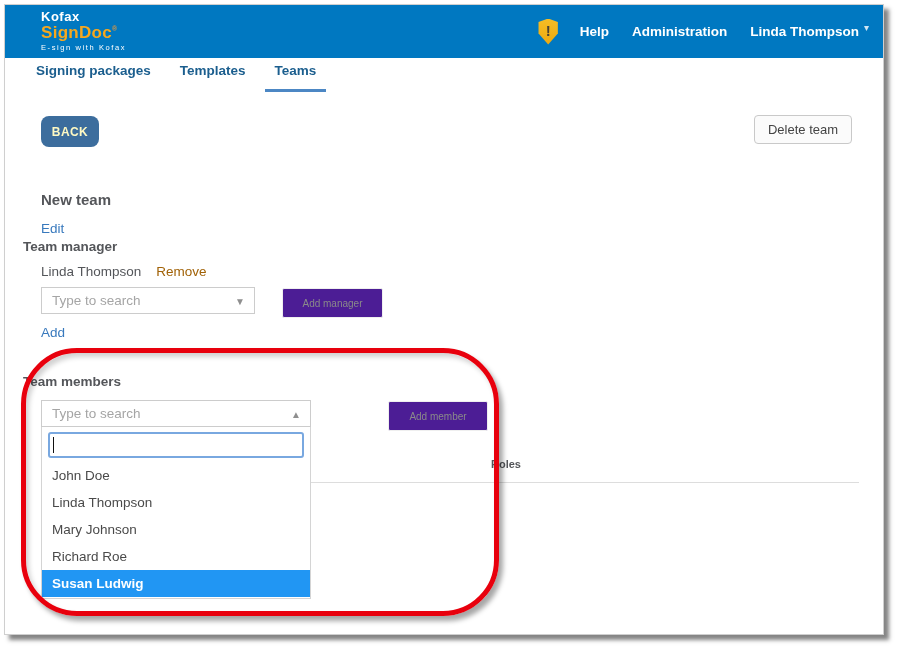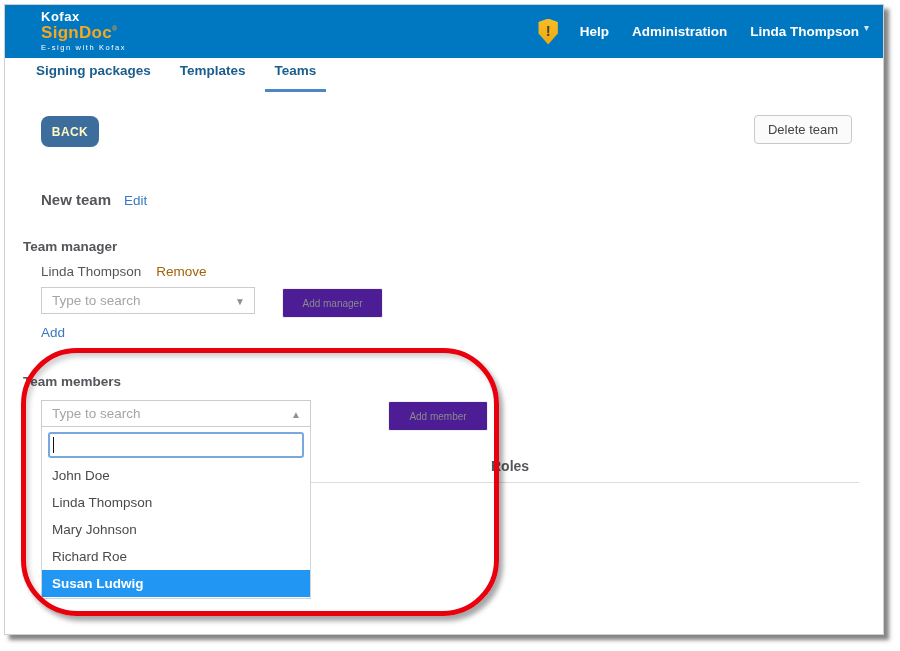--- a/index.html
+++ b/index.html
@@ -36,21 +36,21 @@
 
   
   .btn-back { position:absolute; left:36px; top:111px; width:58px; height:31px;
               background:#3C6D9D; border:none; border-radius:8px; color:#fef9c3;
               font-weight:bold; font-size:12px; letter-spacing:.4px; cursor:pointer;
               font-family:inherit; }
   .btn-delete { position:absolute; left:749px; top:110px; width:98px; height:29px;
                 background:#fbfbfb; border:1px solid #c9c9c9; border-radius:4px;
                 color:#444444; font-size:13px; cursor:pointer; font-family:inherit; }
 
-  .teamname-row { position:absolute; left:36px; top:186px; display:flex; align-items:baseline; gap:13px; }
+  .teamname-row { position:absolute; left:36px; top:186px; display:flex; align-items:baseline; gap:13px;flex-direction:column; }
   .teamname { font-size:15px; font-weight:bold; color:#54565A; }
   .link { color:#3879BD; font-size:13.5px; cursor:pointer; text-decoration:none; }
 
   .sec-title { position:absolute; left:18px; font-size:13.5px; font-weight:bold; color:#54565A; }
   .mgr-row { position:absolute; left:36px; top:259px; display:flex; gap:15px; align-items:baseline; }
   .mgr-name { font-size:13.5px; color:#54565A; }
   .disabled-link { color:#a16207; font-size:13.5px; }
 
   .combo { position:absolute; background:#ffffff; border:1px solid #cccccc; height:27px; }
   .combo input { position:absolute; left:0; top:0; width:100%; height:100%; border:none;
@@ -63,21 +63,21 @@
   .combo-mem { left:36px; top:395px; width:270px; }
 
   .btn-ghost { position:absolute; background:#4c1d95; border:1px solid #efefef; border-radius:2px;
                color:#8a8a8a; font-size:10px; cursor:pointer; font-family:inherit; }
   .btn-addmgr { left:277px; top:283px; width:101px; height:30px; }
   .btn-addmem { left:383px; top:396px; width:100px; height:30px; }
 
   .add-link { position:absolute; left:36px; top:320px; }
 
   
-  .roles-header { position:absolute; left:486px; top:453px; font-size:14px; font-weight:bold; color:#54565A; z-index:1; }
+  .roles-header { position:absolute; left:486px; top:453px; font-size:11px; font-weight:bold; color:#54565A; z-index:1; }
   .table-rule { position:absolute; left:36px; top:477px; width:818px; height:1px; background:#dddddd; z-index:1; }
 
   
   .dd-panel { position:absolute; left:36px; top:422px; width:270px; background:#ffffff;
               border:1px solid #d4d4d4; border-top:none; z-index:5; padding-bottom:1px; }
   .dd-filter-wrap { position:relative; margin:5px 6px 4px 6px; }
   .dd-filter { width:100%; height:26px; border:2px solid #79A8E0; border-radius:3px;
                outline:none; padding:0 6px; font-size:13.5px; color:#333; font-family:inherit; }
   .caret-bar { position:absolute; left:5px; top:5px; width:1px; height:16px; background:#111;
                animation:blink 1s steps(1) infinite; }

